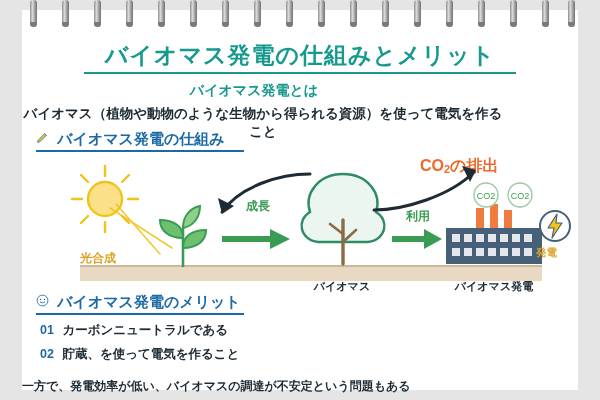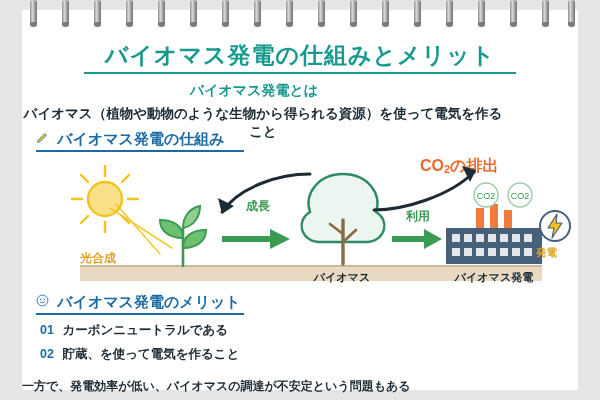--- a/index.html
+++ b/index.html
@@ -62,21 +62,21 @@
   
   .diagram{position:absolute;left:18px;top:140px;width:520px;height:150px;}
   .ground{
     position:absolute;left:40px;top:115px;width:462px;height:16px;
     background:#e9d9c3;
   }
   .ground-line{
     position:absolute;left:40px;top:115px;width:462px;height:2px;background:#c9b89c;
   }
 
-  .lbl{position:absolute;font-size:11px;font-weight:bold;color:#1d2b35;text-align:center;}
+  .lbl{position:absolute;font-size:11px;font-weight:bold;color:#1d2b35;text-align:center;margin-top:9px;}
   .lbl-green{position:absolute;font-size:12px;font-weight:bold;color:#3a9b52;text-align:center;}
   .lbl-co2-left{position:absolute;font-size:16px;font-weight:bold;color:#3a9b52;}
   .lbl-co2-right{position:absolute;font-size:16px;font-weight:bold;color:#ec6a2e;}
   .lbl-photo{position:absolute;font-size:12px;font-weight:bold;color:#e0a32a;}
   .lbl-gen{position:absolute;font-size:10.5px;font-weight:bold;color:#e0a32a;}
 
   
   .merit-row{position:absolute;font-size:12.5px;color:#1d2b35;font-weight:bold;}
   .merit-num{color:#1b6aa5;font-weight:bold;margin-right:5px;font-size:12.5px;}
   .note{

